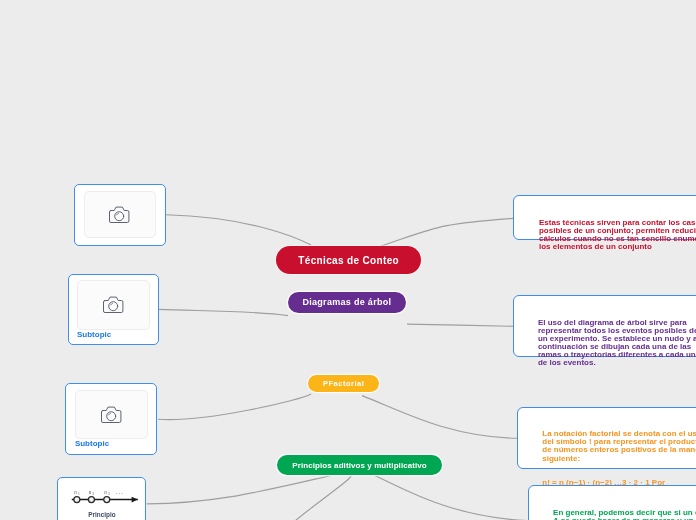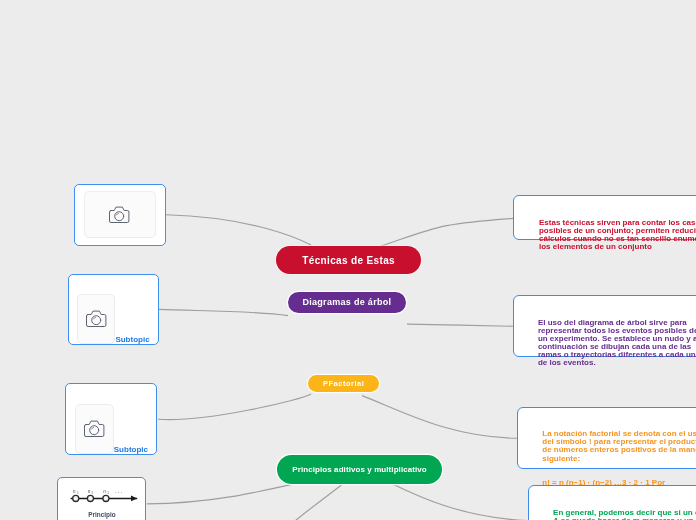--- a/index.html
+++ b/index.html
@@ -7,21 +7,21 @@
   body{width:696px;height:520px;background:#ececec;overflow:hidden;
        font-family:"Liberation Sans",sans-serif;position:relative;}
   #canvas{position:absolute;left:0;top:0;width:696px;height:520px;}
   svg.links{position:absolute;left:0;top:0;width:696px;height:520px;}
 
   .pill{position:absolute;box-sizing:border-box;border-radius:999px;color:#fff;font-weight:bold;
         display:flex;align-items:center;justify-content:center;white-space:nowrap;
         box-shadow:0 0 0 1.2px rgba(255,255,255,0.95);}
 
   .imgcard{position:absolute;box-sizing:border-box;background:#fff;border:1.6px solid #3d8ff0;
-           border-radius:5px;display:flex;flex-direction:row;align-items:flex-end;}
+           border-radius:5px;display:flex;flex-direction:column;align-items:flex-start;}
   .imgph{box-sizing:border-box;background:#fbfbfb;border:1px solid #ededed;border-radius:5px;
          display:flex;align-items:center;justify-content:center;}
   .sublabel{color:#1a7aeb;font-weight:bold;font-size:8px;}
 
   .textbox{position:absolute;box-sizing:border-box;background:#fff;border:1.5px solid #3b8ced;
            border-radius:6px;font-weight:bold;font-size:8px;line-height:8.1px;}
   .textbox p{margin:16px;}
 </style>
 </head>
 <body>
@@ -98,32 +98,32 @@
       <text x="50.1" y="17.6" font-size="3.6">3</text>
       <text x="58.5" y="16.8" font-size="6" letter-spacing="1.1" fill="#6a6a6a">...</text>
     </g>
   </svg>
   <div style="color:#3d4a63;font-weight:bold;font-size:6.4px;text-align:center;line-height:7.8px;width:45px;position:absolute;top:33.3px;left:22px;font-family:'Liberation Sans',sans-serif;">
     <span>Principio multiplicativo</span>
   </div>
 </div>
 
 <div class="pill" style="left:276.4px;top:246.3px;width:144.2px;height:28.2px;background:#c8102e;font-size:10px;letter-spacing:.35px;box-shadow:0 0 0 1px rgba(255,255,255,0.4);">
-  <span style="margin-left:.35px">Técnicas de Estas</span>
+  <span style="margin-left:.35px">Técnicas de Conteo</span>
 </div>
 
 <div class="pill" style="left:287.5px;top:292px;width:118.5px;height:20.5px;background:#662d91;font-size:9px;letter-spacing:.3px;">
   <span style="margin-left:.3px">Diagramas de árbol</span>
 </div>
 
 <div class="pill" style="left:308.2px;top:374.8px;width:70.7px;height:17px;background:#fbb519;font-size:7.5px;letter-spacing:.5px;">
   <span style="margin-left:.2px">PFactorial</span>
 </div>
 
-<div class="pill" style="left:276.6px;top:455.1px;width:165.8px;height:29px;background:#00a651;font-size:8px;letter-spacing:.08px;">
+<div class="pill" style="left:276.6px;top:455.1px;width:165.8px;height:20px;background:#00a651;font-size:8px;letter-spacing:.08px;">
   <span style="margin-left:.2px">Principios aditivos y multiplicativo</span>
 </div>
 
 <div class="textbox" style="left:513.4px;top:195.1px;width:191px;height:45.2px;padding:6.5px 8.6px;color:#c8102e;">
   <p style="width:174px">Estas técnicas sirven para contar los casos posibles de un conjunto; permiten reducir cálculos cuando no es tan sencillo enumerar los elementos de un conjunto</p>
 </div>
 
 <div class="textbox" style="left:512.7px;top:295px;width:191px;height:62.1px;padding:6.5px 8.2px;color:#662d91;">
   <p style="width:168px">El uso del diagrama de árbol sirve para representar todos los eventos posibles de un experimento. Se establece un nudo y a continuación se dibujan cada una de las ramas o trayectorias diferentes a cada uno de los eventos.</p>
 </div>

